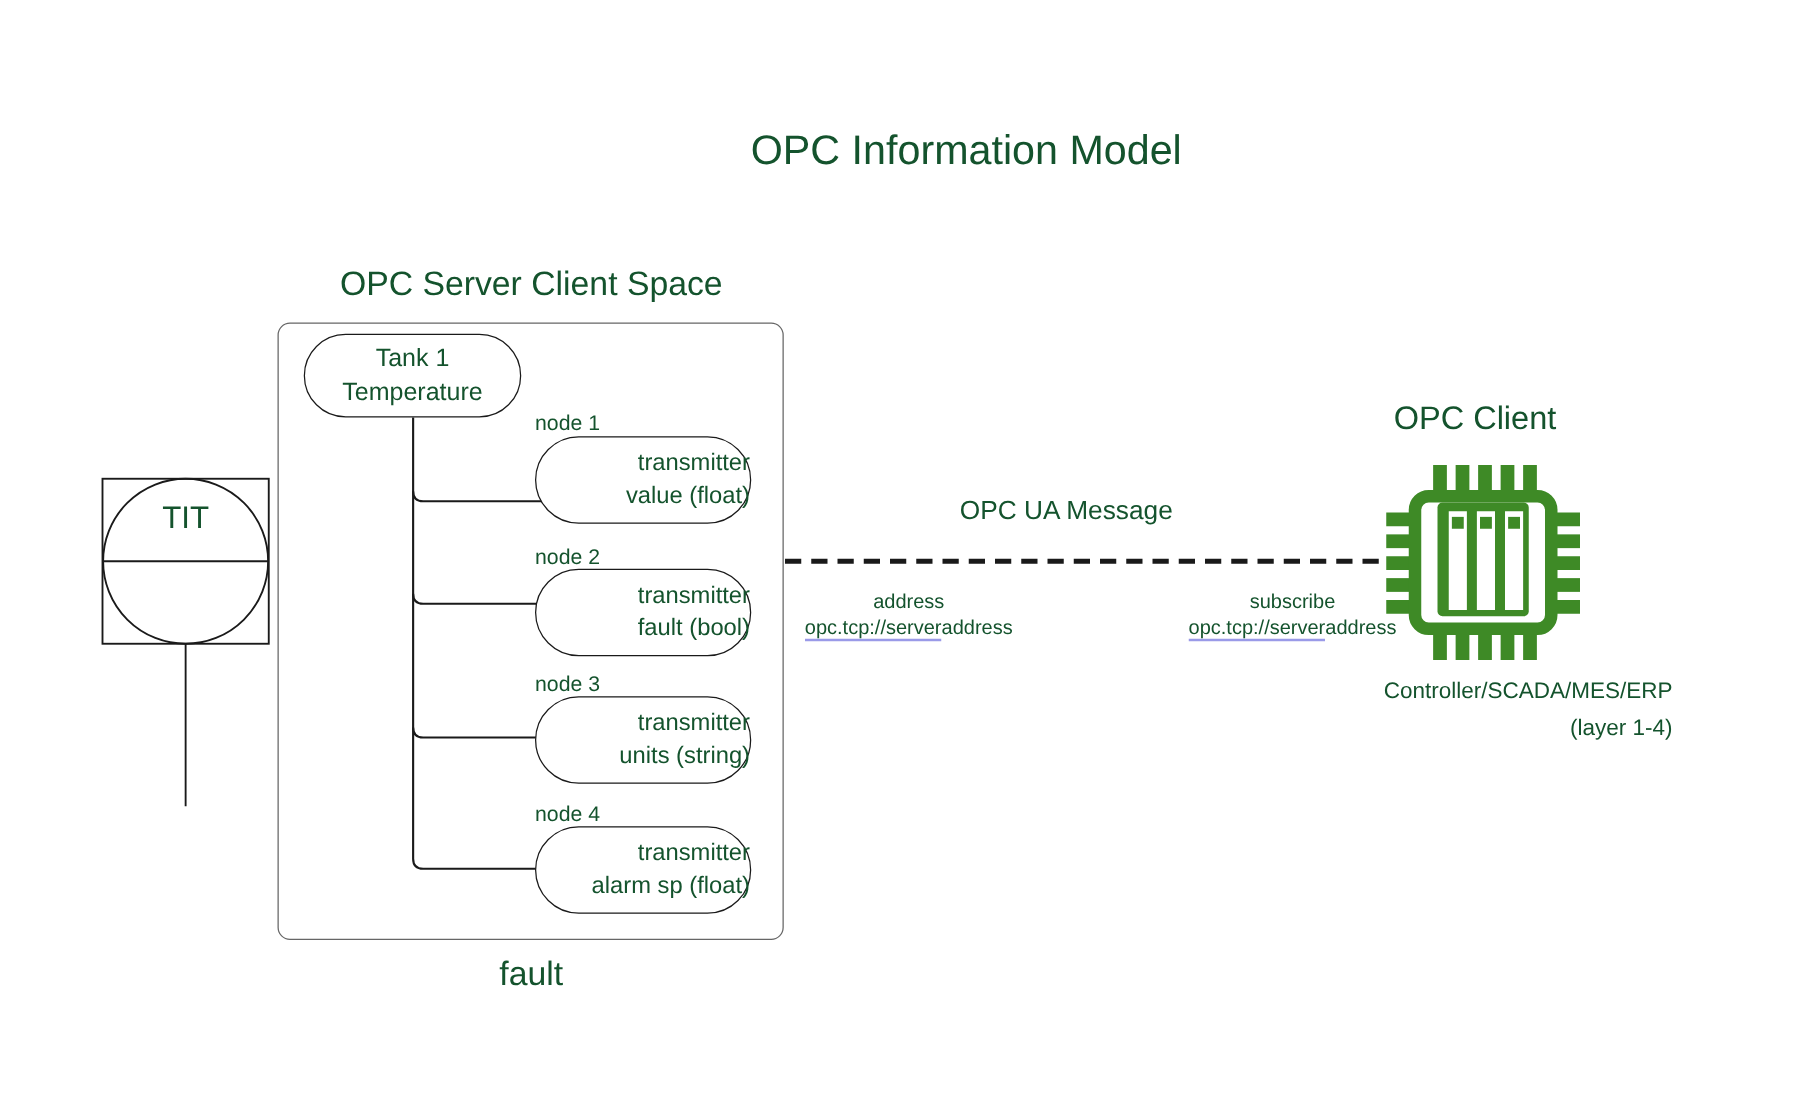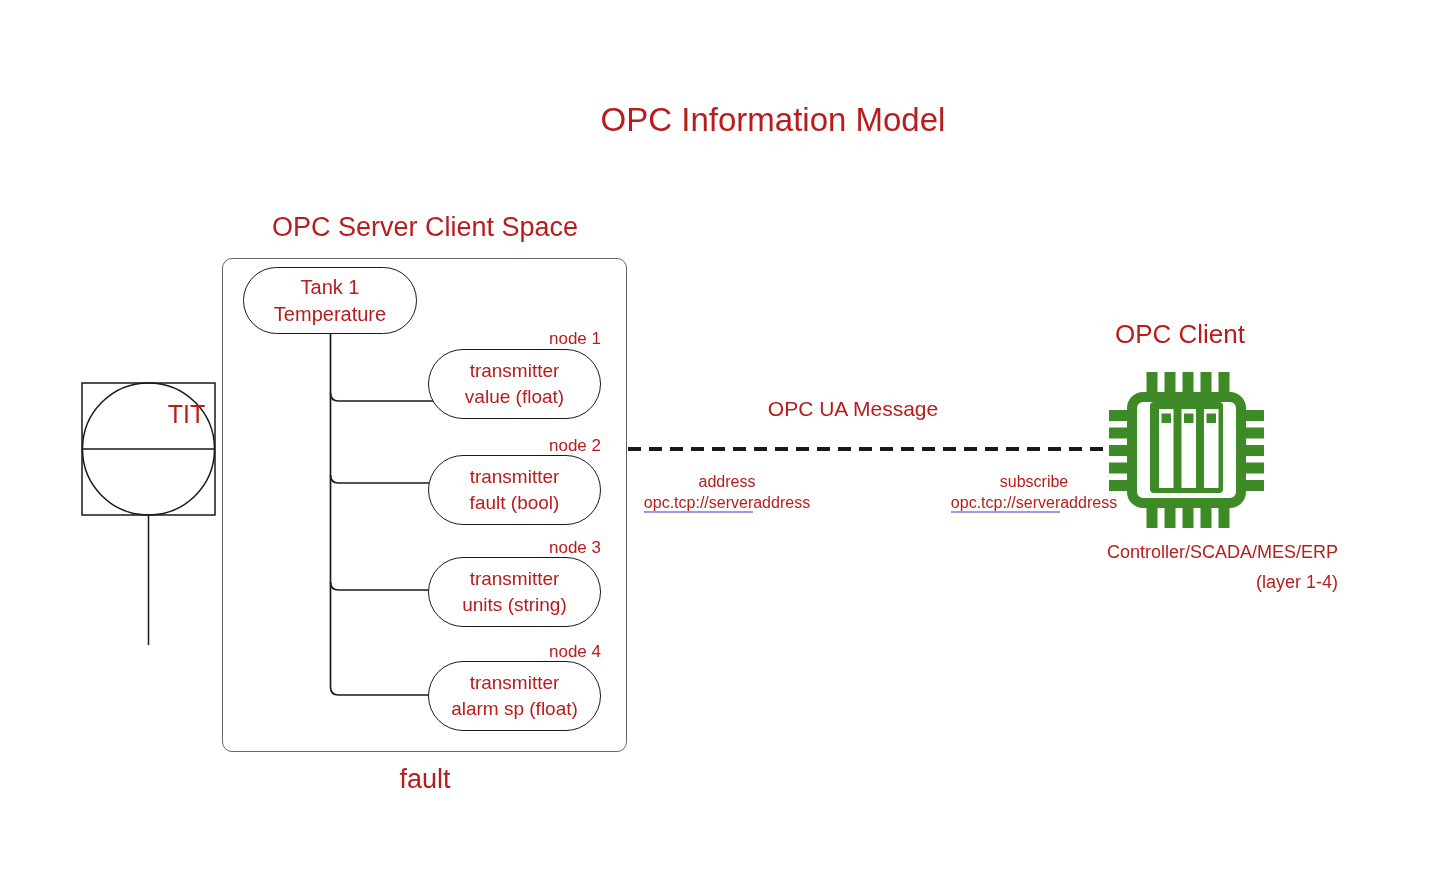--- a/index.html
+++ b/index.html
@@ -1,21 +1,21 @@
 <!DOCTYPE html>
 <html><head>
 <meta charset="utf-8">
 <style>
   html,body{margin:0;padding:0;background:#fff;}
   #canvas{
     position:relative;
     width:1416px;height:883px;
     background:#ffffff;
     font-family:"Liberation Sans", sans-serif;
-    color:#b91c1c;
+    color:#14532d;
     overflow:hidden;
   }
   .abs{position:absolute;}
   .ctr{text-align:center;}
   .title{font-size:33px;line-height:1.2;}
   .heading{font-size:27px;line-height:1.2;}
   .subheading{font-size:26px;line-height:1.2;}
   .caption{font-size:27px;line-height:1.2;}
   .client-caption{font-size:18px;line-height:30px;text-align:right;}
   .msg-label{font-size:21px;line-height:1.2;}
@@ -34,29 +34,29 @@
     border:1.8px solid #1a1a1a;
     display:flex;flex-direction:column;
     align-items:center;justify-content:center;
   }
   .root-node{
     left:243px;top:267px;width:174px;height:67px;
     border-radius:34px;font-size:20px;line-height:27px;
   }
   .tree-node{
     left:428px;width:173px;height:70px;
-    border-radius:35px;font-size:19px;line-height:26px;
+    border-radius:35px;font-size:19px;line-height:26px;align-items:flex-end;
   }
   .node-label{
     left:428px;width:173px;
-    font-size:17px;line-height:19px;text-align:right;
+    font-size:17px;line-height:19px;text-align:left;
   }
   .tit-label{
     left:82px;top:401px;width:133px;
-    font-size:25px;line-height:1.1;text-align:center;margin-left:38px;
+    font-size:25px;line-height:1.1;text-align:center;
   }
   svg{display:block;}
 </style>
 </head>
 <body>
 
 <div id="canvas">
 
   <svg class="abs" style="left:0;top:0" width="1452" height="883" viewBox="0 0 1452 883">
 

